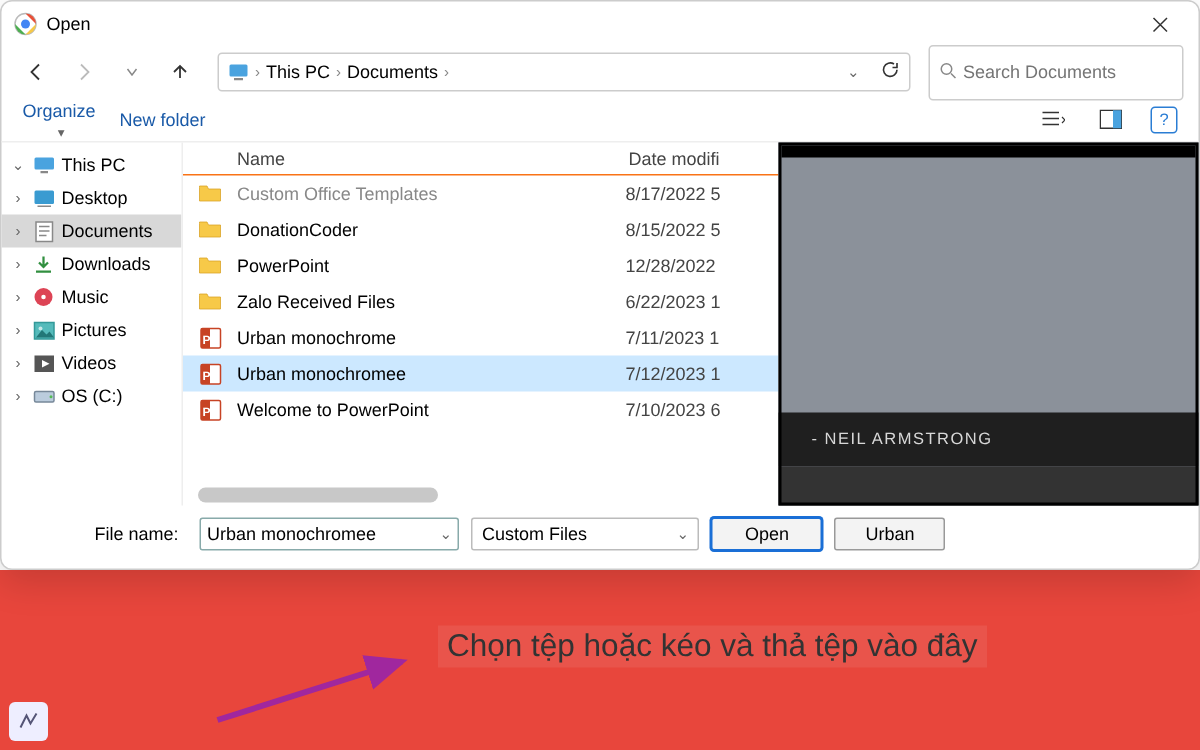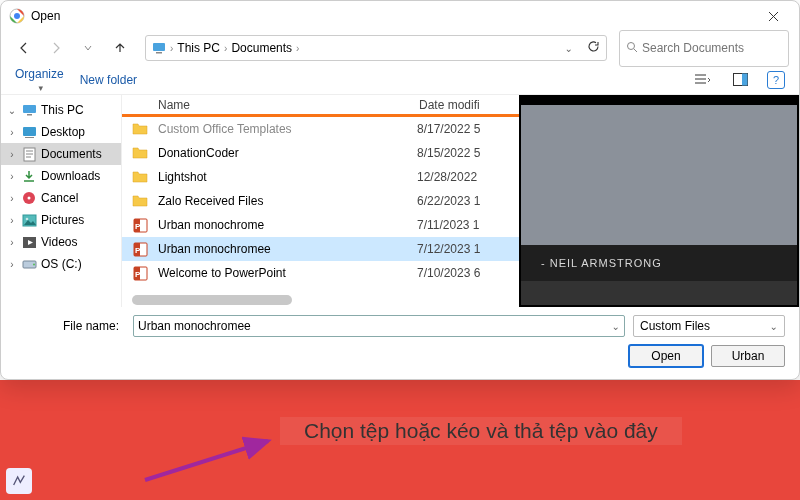--- a/index.html
+++ b/index.html
@@ -1,19 +1,19 @@
 <!DOCTYPE html>
 <html><head>
 <meta charset="utf-8">
 <style>
   * { margin: 0; padding: 0; box-sizing: border-box; font-family: "Segoe UI", Arial, sans-serif; }
   body { width: 800px; height: 500px; overflow: hidden; background: #fff; position: relative; font-size: 12px; }
 
   .backdrop { position: absolute; left:0; right:0; bottom:0; height: 120px; background: #e8463c; }
-  .backdrop-text { position:absolute; left:280px; bottom:55px; font-size:21px; color:#333; background: rgba(255,255,255,0.08); padding: 2px 24px; }
+  .backdrop-text { position:absolute; left:292px; bottom:55px; font-size:21px; color:#333; background: rgba(255,255,255,0.08); padding: 2px 6px; }
   .arrow { position:absolute; left:140px; bottom:15px; width:140px; height:50px; }
   .arrow svg { width:100%; height:100%; }
   .corner-badge { position:absolute; left:6px; bottom:6px; width:26px; height:26px; background:#eef; border-radius:4px; display:flex; align-items:center; justify-content:center; }
   .corner-badge svg { width:16px; height:16px; stroke:#557; fill:none; stroke-width:2; }
 
   .dialog { position:absolute; left:0; top:0; right:0; height:380px; background:#fff; border:1px solid #ccc; border-radius:8px; box-shadow:0 8px 24px rgba(0,0,0,0.15); display:flex; flex-direction:column; }
 
   .titlebar { height:30px; display:flex; align-items:center; padding:0 8px; }
   .titlebar .app-icon { width:16px; height:16px; margin-right:6px; }
   .titlebar .title { font-size:12px; }
@@ -38,41 +38,41 @@
 
   .main { flex:1; display:flex; min-height:0; }
   .sidebar { width:120px; padding:4px 0; overflow:hidden; }
   .side-item { height:22px; display:flex; align-items:center; padding:0 6px; gap:4px; cursor:pointer; }
   .side-item.selected { background:#d8d8d8; }
   .side-item .chev { width:10px; text-align:center; color:#666; font-size:10px; }
   .side-item .ic { width:16px; height:14px; display:flex; align-items:center; justify-content:center; }
   .side-item .lbl { font-size:12px; white-space:nowrap; }
 
   .filepane { flex:1; display:flex; flex-direction:column; min-width:0; border-left:1px solid #eee; }
-  .filehdr { height:22px; display:flex; align-items:center; border-bottom:3px solid #f97316; font-size:12px; color:#444; }
+  .filehdr { height:22px; display:flex; align-items:center; border-bottom:1px solid #f97316; font-size:12px; color:#444; }
   .filehdr .col-name { padding-left:36px; flex:1; }
   .filehdr .col-date { width:100px; }
   .filelist { flex:1; overflow:hidden; position:relative; }
   .row { height:24px; display:flex; align-items:center; cursor:pointer; }
   .row.selected { background:#cce8ff; }
   .row .ic { width:36px; display:flex; align-items:center; justify-content:center; }
   .row .name { flex:1; font-size:12px; white-space:nowrap; overflow:hidden; text-overflow:ellipsis; }
   .row .date { width:102px; font-size:12px; color:#444; }
   .row.trunc .name { color:#888; }
   .hscroll { position:absolute; left:10px; bottom:2px; width:300px; height:10px; }
   .hscroll .thumb { position:absolute; left:0; top:0; height:10px; width:160px; background:#c8c8c8; border-radius:5px; }
 
   .preview { width:280px; background:#8b919a; position:relative; display:flex; flex-direction:column; }
   .preview .pv-top { flex:1; background:#8b919a; }
   .preview .pv-band { height:36px; background:#1f1f1f; color:#d8d8d8; font-size:11px; letter-spacing:1px; display:flex; align-items:center; padding-left:22px; }
   .preview .pv-bot { height:26px; background:#333; }
   .preview-border { position:absolute; inset:0; border:2px solid #000; pointer-events:none; }
   .preview-border::before { content:""; position:absolute; left:0; right:0; top:0; height:8px; background:#000; }
 
-  .footer { padding:8px 14px 12px 14px; display:flex; flex-direction:column; gap:8px; }
+  .footer { padding:8px 14px 12px 14px; display:flex; flex-direction:row; gap:8px; }
   .fn-row { display:flex; align-items:center; gap:8px; }
   .fn-label { width:110px; text-align:right; padding-right:6px; }
   .fn-input-wrap { flex:1; height:22px; border:1px solid #8aa; border-radius:2px; display:flex; align-items:center; padding:0 4px; }
   .fn-input-wrap input { border:none; outline:none; flex:1; font-size:12px; }
   .dd { width:152px; height:22px; border:1px solid #bbb; border-radius:2px; display:flex; align-items:center; padding:0 6px; justify-content:space-between; cursor:pointer; }
   .btn-row { display:flex; justify-content:flex-end; gap:8px; }
   .btn { min-width:74px; height:22px; border:1px solid #999; background:#f3f3f3; border-radius:2px; display:flex; align-items:center; justify-content:center; cursor:pointer; font-size:12px; }
   .btn.primary { border-color:#1a6fd6; box-shadow:0 0 0 1px #1a6fd6; }
 
   .folder-ic svg, .ppt-ic svg, .pc-ic svg { display:block; }
@@ -239,21 +239,21 @@
           <span class="lbl">Downloads</span>
         </div>
         <div class="side-item">
           <span class="chev">›</span>
           <span class="ic">
             <svg width="14" height="14" viewBox="0 0 14 14">
               <circle cx="7" cy="7" r="6" fill="#d45"></circle>
               <circle cx="7" cy="7" r="1.5" fill="#fff"></circle>
             </svg>
           </span>
-          <span class="lbl">Cancel</span>
+          <span class="lbl">Music</span>
         </div>
         <div class="side-item">
           <span class="chev">›</span>
           <span class="ic">
             <svg width="15" height="13" viewBox="0 0 15 13">
               <rect x="1" y="1" width="13" height="11" fill="#5bb" stroke="#399"></rect>
               <circle cx="5" cy="5" r="1.3" fill="#fffa"></circle>
               <path d="M2 11 L6 6 L9 9 L11 7 L14 11 Z" fill="#277"></path>
             </svg>
           </span>
@@ -304,21 +304,21 @@
             </span>
             <span class="name">DonationCoder</span>
             <span class="date">8/15/2022 5</span>
           </div>
           <div class="row">
             <span class="ic">
               <svg width="16" height="14" viewBox="0 0 16 14">
                 <path d="M1 3 L1 12 L15 12 L15 4 L7 4 L6 2 L1 2 Z" fill="#f7c948" stroke="#d8a020" stroke-width="0.5"></path>
               </svg>
             </span>
-            <span class="name">Lightshot</span>
+            <span class="name">PowerPoint</span>
             <span class="date">12/28/2022</span>
           </div>
           <div class="row">
             <span class="ic">
               <svg width="16" height="14" viewBox="0 0 16 14">
                 <path d="M1 3 L1 12 L15 12 L15 4 L7 4 L6 2 L1 2 Z" fill="#f7c948" stroke="#d8a020" stroke-width="0.5"></path>
               </svg>
             </span>
             <span class="name">Zalo Received Files</span>
             <span class="date">6/22/2023 1</span>

